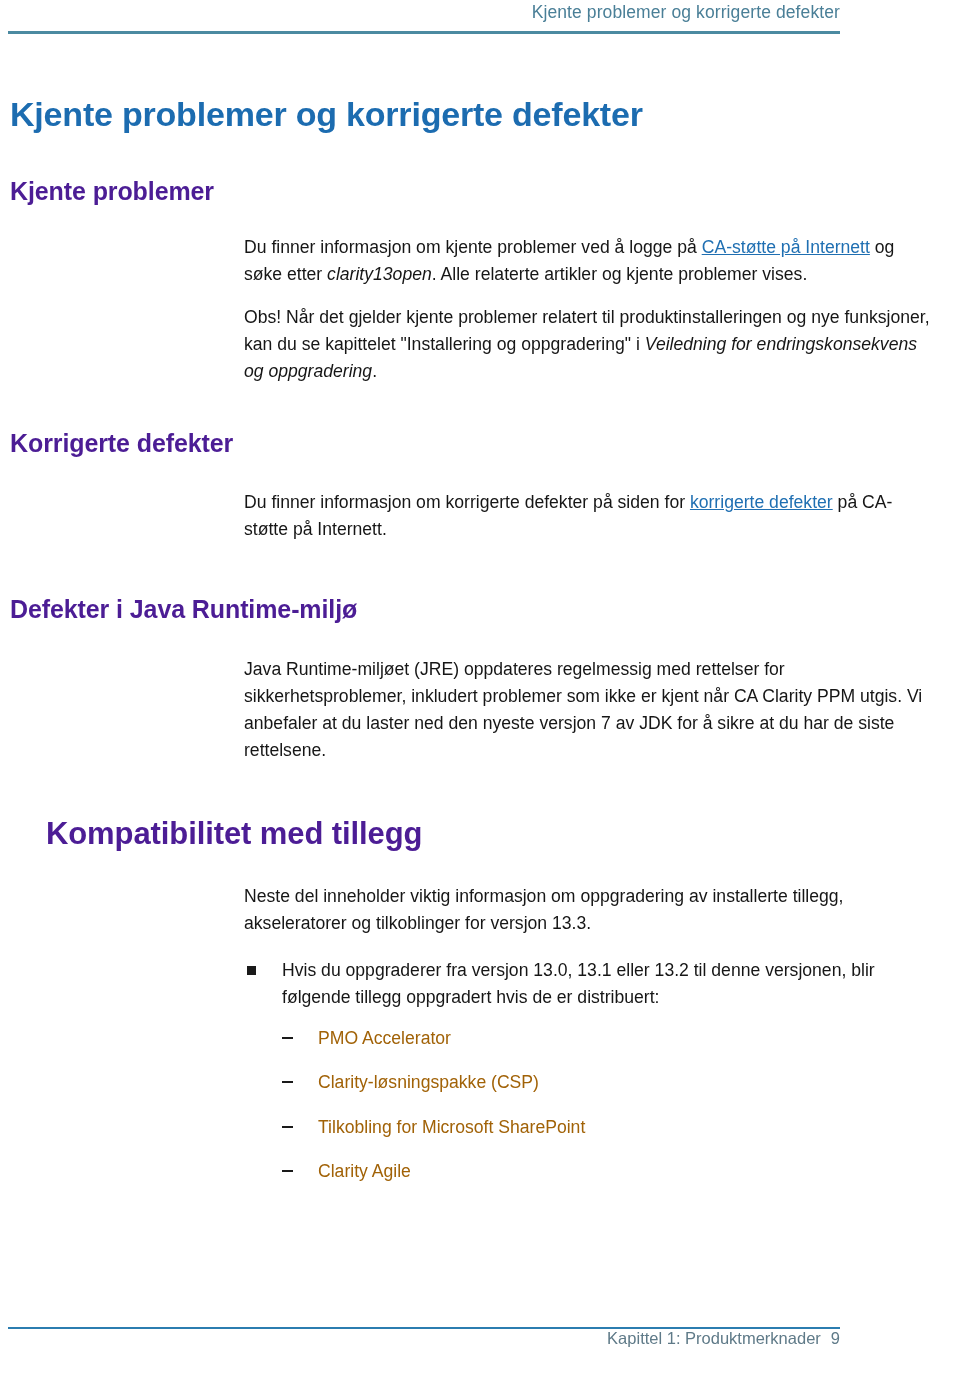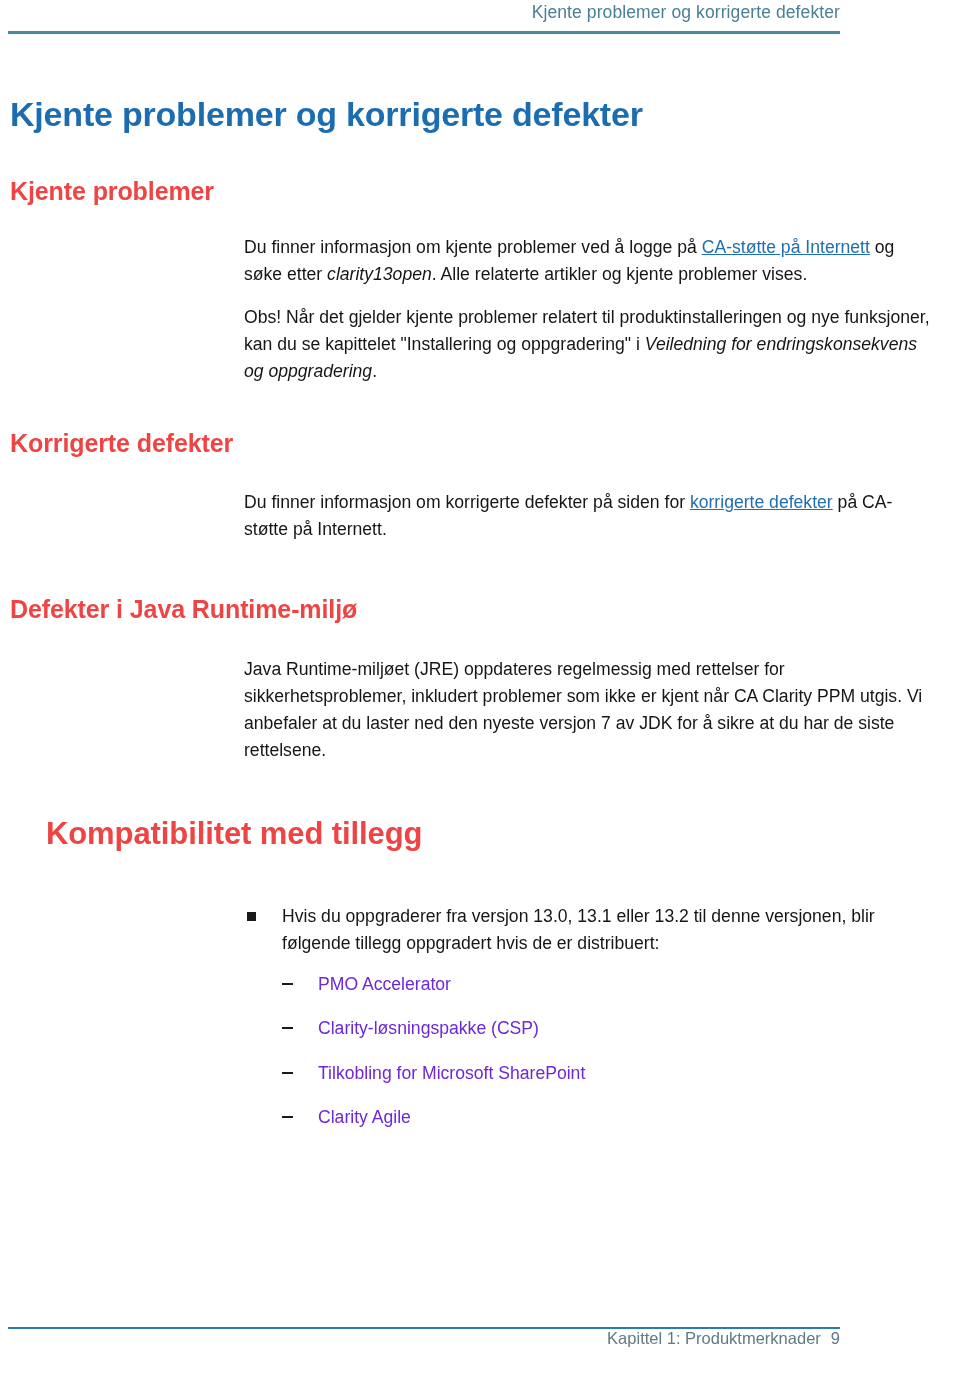--- a/index.html
+++ b/index.html
@@ -65,21 +65,21 @@
     color: #1c6cb0;
     letter-spacing: -0.2px;
     line-height: 1.1;
   }
 
   h2.section-head {
     margin: 0;
     padding: 0 0 0 10px;
     font-size: 25px;
     font-weight: bold;
-    color: #ef4444;
+    color: #4c1d95;
     letter-spacing: -0.1px;
     line-height: 1.15;
   }
 
   h2.section-head.big {
     font-size: 31px;
     margin-left: 36px;
   }
 
   .indent {
@@ -137,21 +137,21 @@
     margin: 14px 0 4px 0;
     padding: 0;
     list-style: none;
   }
   ul.lvl2 > li {
     position: relative;
     padding-left: 36px;
     margin-bottom: 18px;
     font-size: 17.6px;
     line-height: 1.5;
-    color: #6d28d9;
+    color: #a16207;
   }
   ul.lvl2 > li .dash-bullet {
     position: absolute;
     left: 0;
     top: 12px;
     width: 11px;
     height: 2px;
     background: #1a1a1a;
   }
 
@@ -232,20 +232,21 @@
       <p class="body-text">Java Runtime-miljøet (JRE) oppdateres regelmessig med rettelser for sikkerhetsproblemer, inkludert problemer som ikke er kjent når CA Clarity PPM utgis. Vi anbefaler at du laster ned den nyeste versjon 7 av JDK for å sikre at du har de siste rettelsene.</p>
     </div>
 
     <div class="spacer-52"></div>
 
     <h2 class="section-head big">Kompatibilitet med tillegg</h2>
 
     <div class="spacer-32"></div>
 
     <div class="indent">
+      <p class="body-text">Neste del inneholder viktig informasjon om oppgradering av installerte tillegg, akseleratorer og tilkoblinger for versjon 13.3.</p>
 
       <div class="spacer-20"></div>
 
       <ul class="lvl1">
         <li>
           <span class="sq-bullet"></span>
           <span>Hvis du oppgraderer fra versjon 13.0, 13.1 eller 13.2 til denne versjonen, blir følgende tillegg oppgradert hvis de er distribuert:</span>
           <ul class="lvl2">
             <li>
               <span class="dash-bullet"></span>

